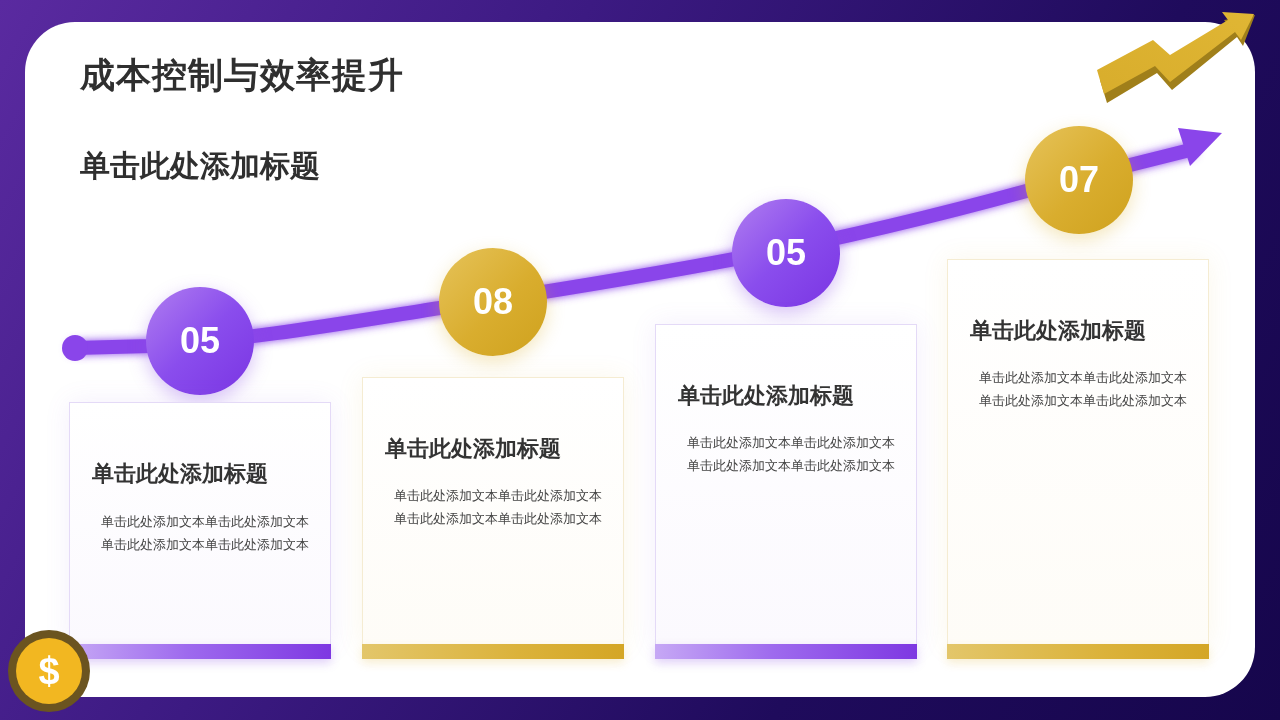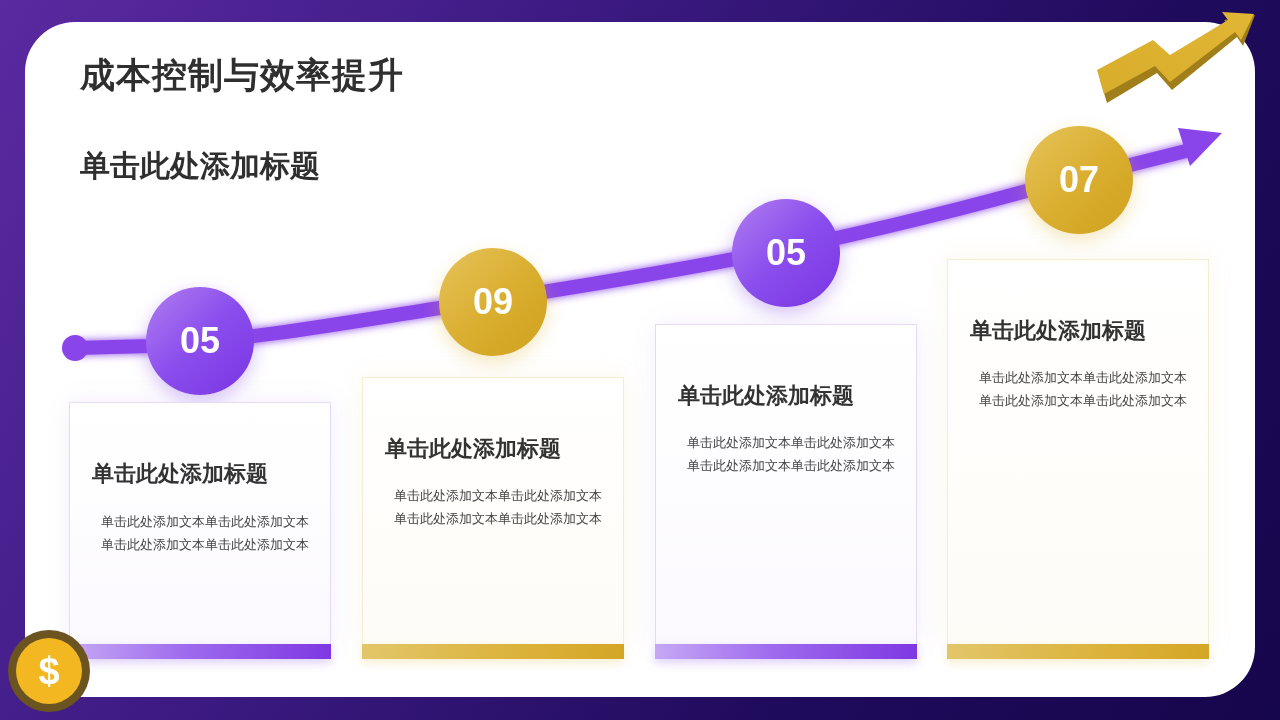--- a/index.html
+++ b/index.html
@@ -86,21 +86,21 @@
   <g>
     <polygon points="1100,80 1155,48 1172,62 1230,28 1224,20 1255,15 1243,46 1237,37 1172,90 1157,73 1107,103" fill="#a07f1a"></polygon>
     <polygon points="1097,70 1153,40 1170,55 1228,20 1222,12 1254,14 1241,40 1235,32 1170,82 1155,66 1104,94" fill="url(#goldArrow)"></polygon>
   </g>
 </svg>
 
 <div class="circle purple" style="left:146px; top:287px;">
   <span>05</span>
 </div>
 <div class="circle gold" style="left:439px; top:248px;">
-  <span>09</span>
+  <span>08</span>
 </div>
 <div class="circle purple" style="left:732px; top:199px;">
   <span>05</span>
 </div>
 <div class="circle gold" style="left:1025px; top:126px;">
   <span>07</span>
 </div>
 
 <div class="card purple" style="left:69px; top:402px; height:245px;">
   <div class="ct" style="top:56px;">单击此处添加标题</div>

